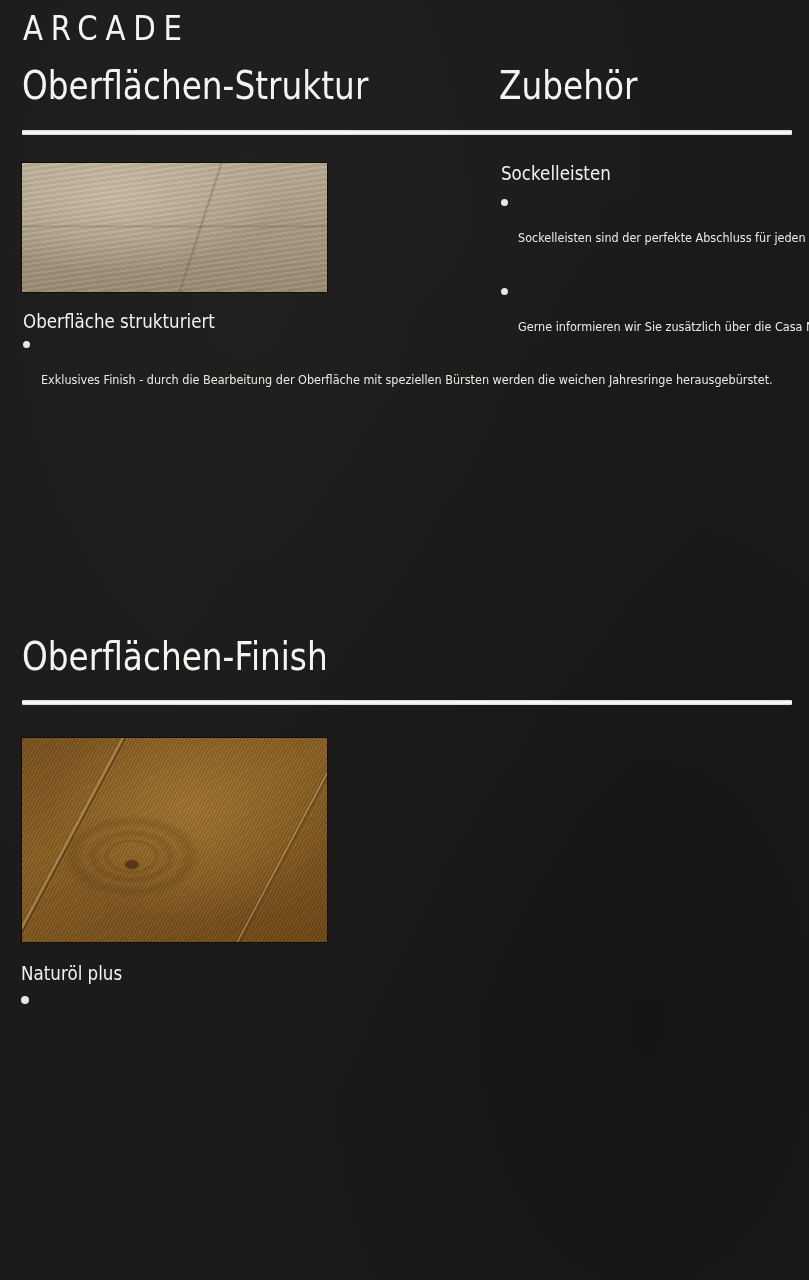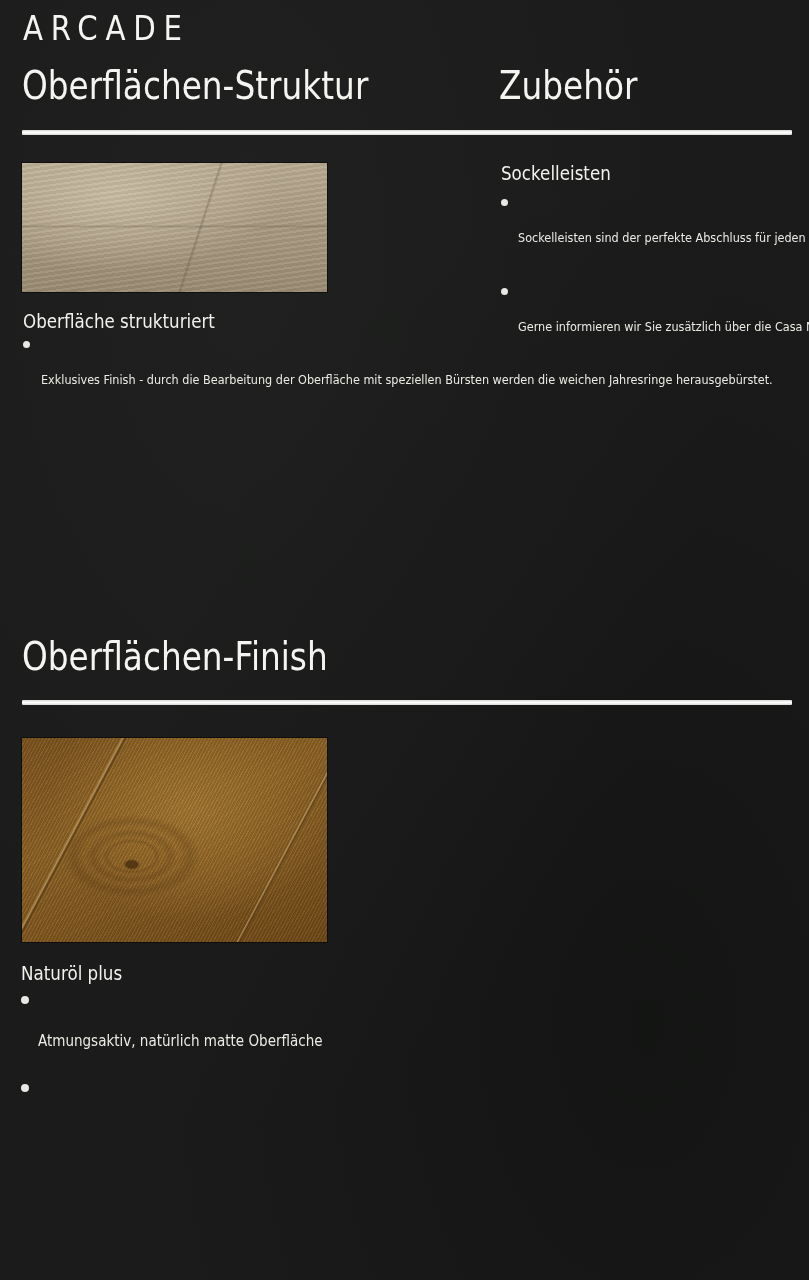--- a/index.html
+++ b/index.html
@@ -171,21 +171,16 @@
 
 <div class="abs h1 finish">Oberflächen-Finish</div>
 <div class="abs rule mid"></div>
 
 <div class="abs photo dark"></div>
 
 <div class="abs subhead finish-sub">Naturöl plus</div>
 <ul class="abs bullets large finish-list">
   <li>
     <span class="dot"></span>
-    <span class="txt">Atmungsaktiv, natürlich matte
-Oberfläche</span>
-  </li>
-  <li>
-    <span class="dot"></span>
     
   </li>
 
 </ul>
 
 </body></html>

